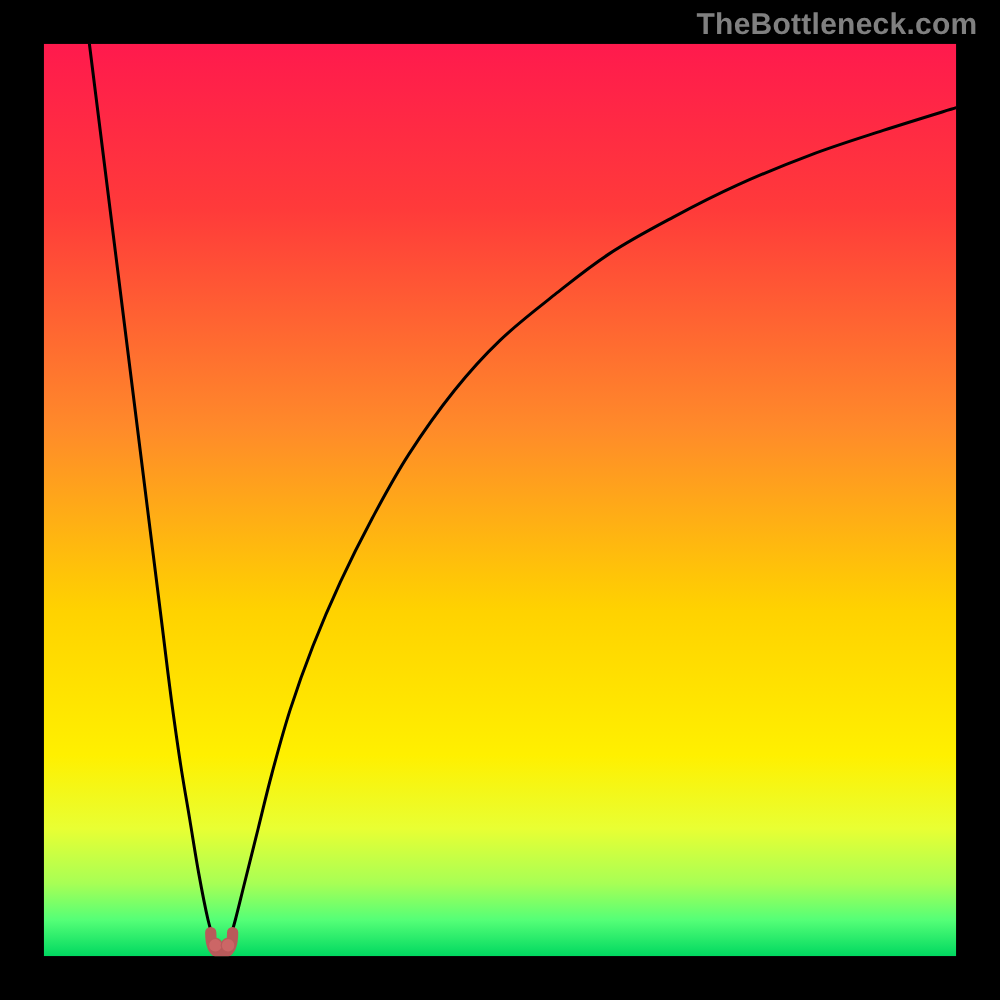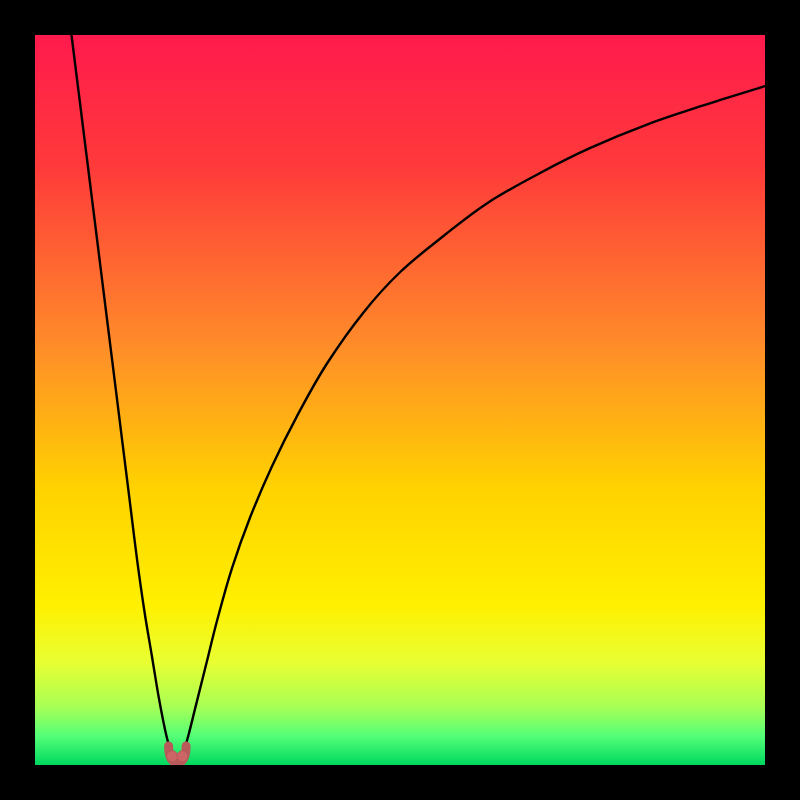--- a/index.html
+++ b/index.html
@@ -34,20 +34,21 @@
     font-weight: 600;
     color: #808080;
     letter-spacing: 0.2px;
   }
 </style>
 </head>
 <body>
 
 <div class="frame">
 
+  <div class="watermark">TheBottleneck.com</div>
 
   <svg class="plot" viewBox="0 0 730 730" preserveAspectRatio="none">
     <defs>
       <linearGradient id="bg-grad" x1="0" y1="0" x2="0" y2="1">
           <stop offset="0.0%" stop-color="#ff1a4d"></stop>
           <stop offset="18.0%" stop-color="#ff3a3a"></stop>
           <stop offset="42.0%" stop-color="#ff8a2a"></stop>
           <stop offset="62.0%" stop-color="#ffd200"></stop>
           <stop offset="78.0%" stop-color="#fff000"></stop>
           <stop offset="86.0%" stop-color="#e8ff33"></stop>

